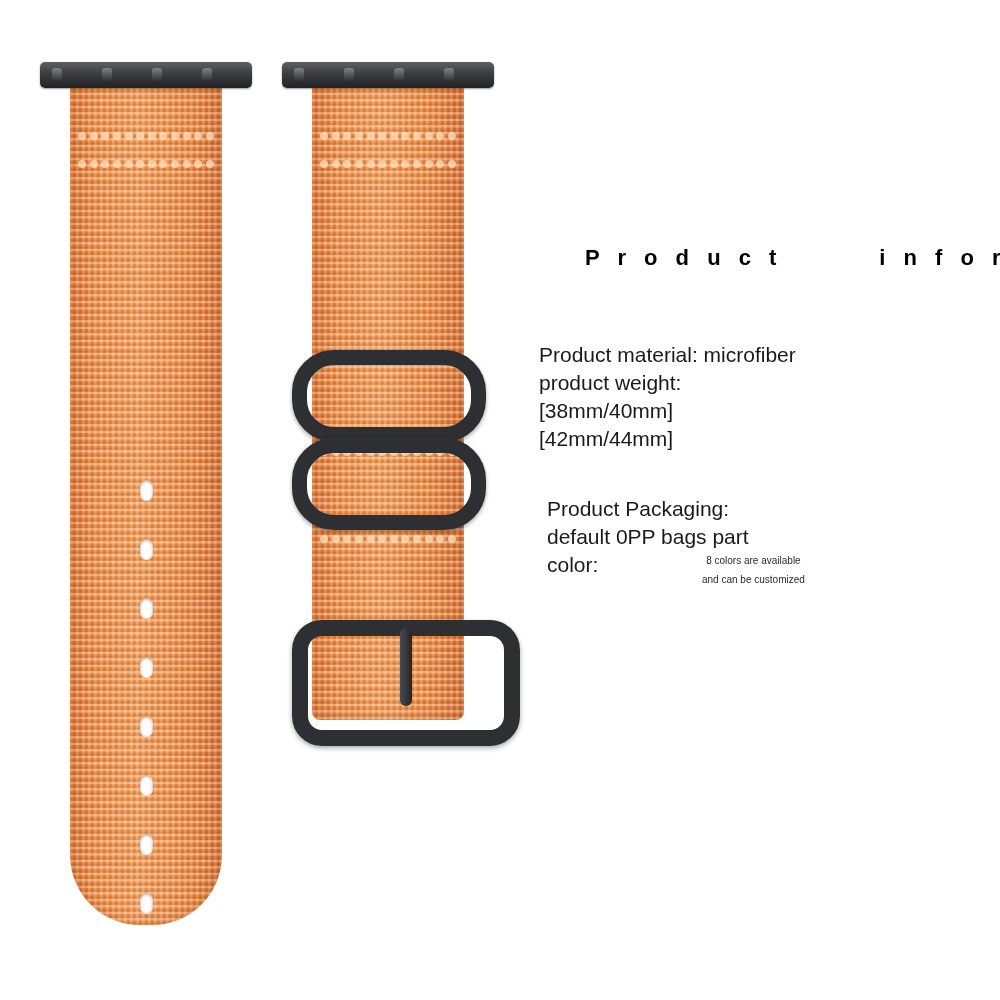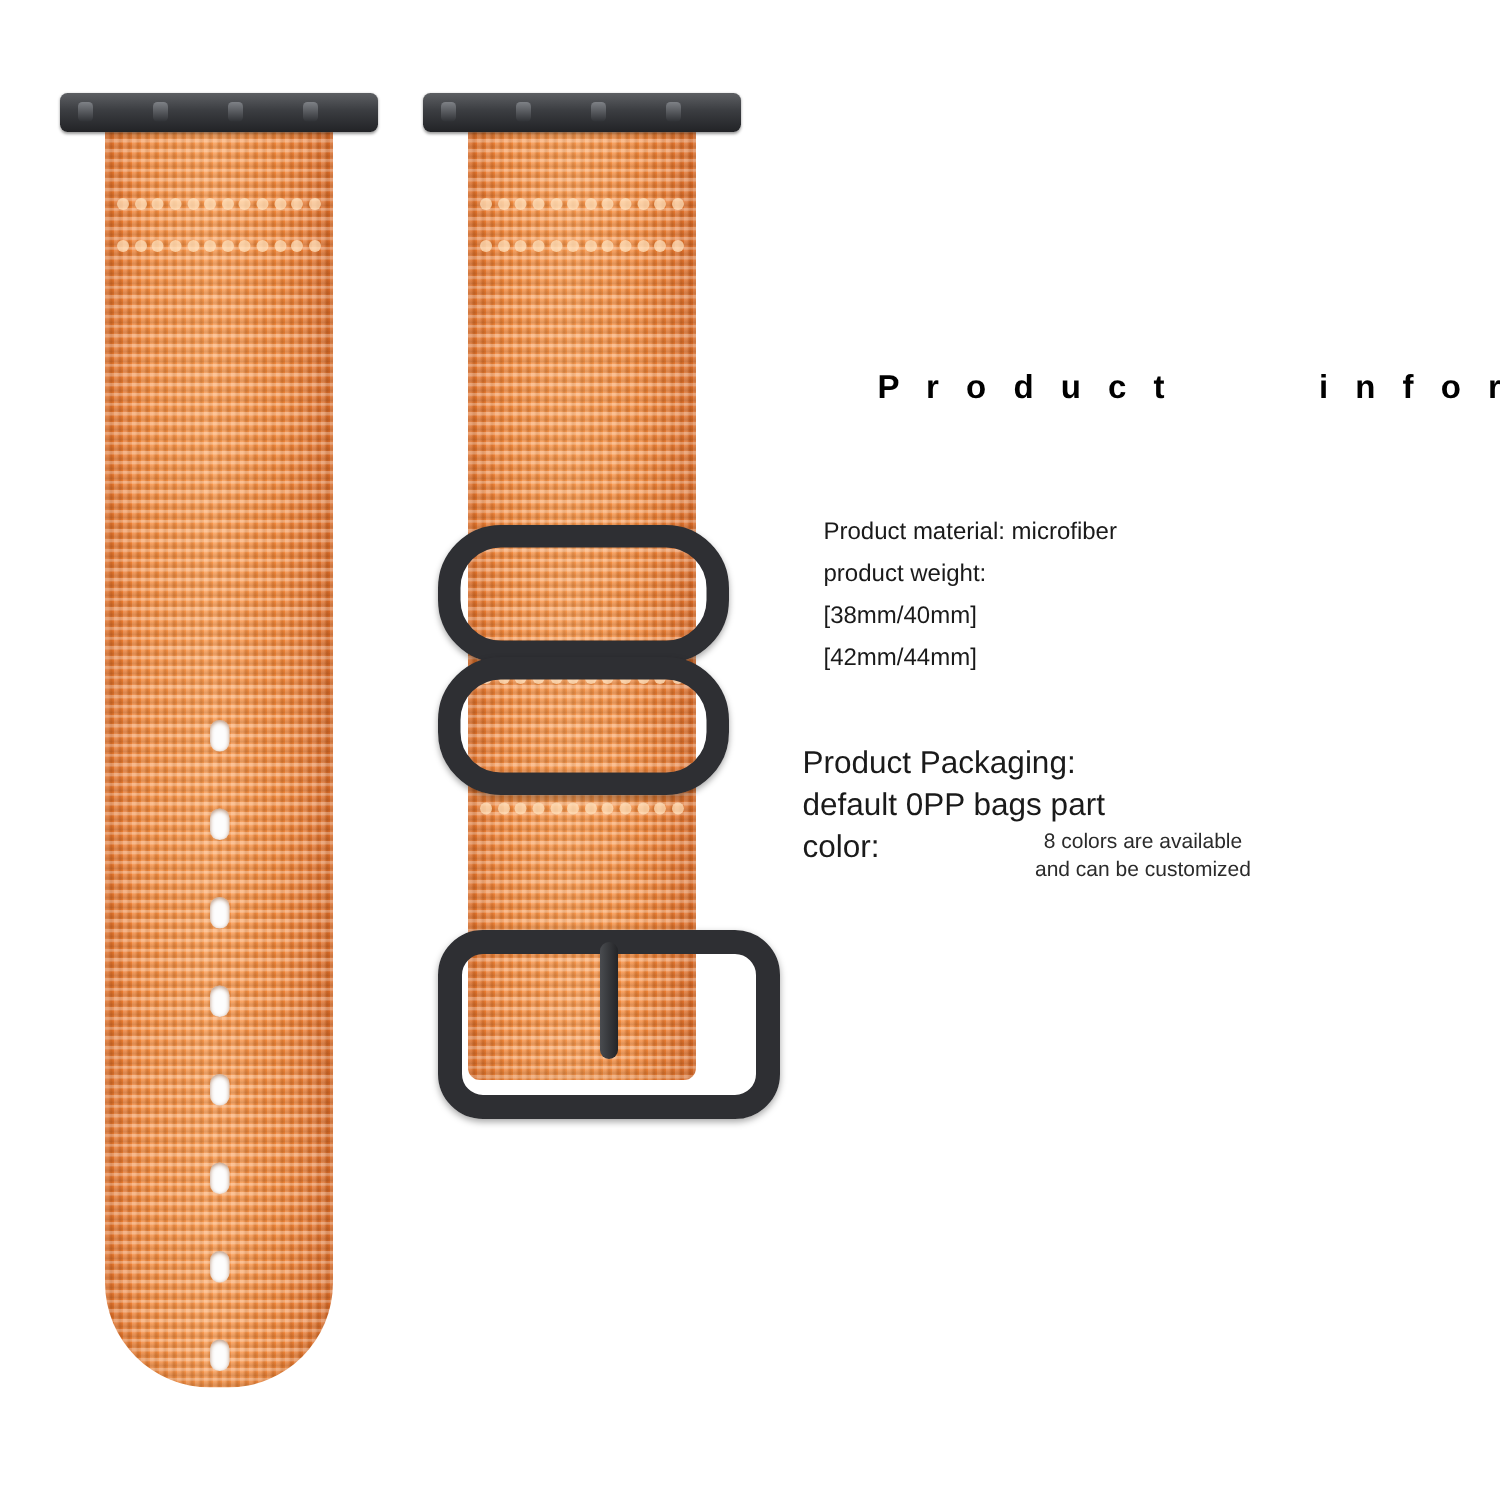--- a/index.html
+++ b/index.html
@@ -178,39 +178,39 @@
   }
 
   .line-small {
     font-size: 14.5px;
     color: #2b2b2b;
     margin: 0 0 44px 0;
     letter-spacing: 0.2px;
   }
 
   .block-large {
-    font-size: 16px;
+    font-size: 21px;
     line-height: 28px;
     color: #1a1a1a;
-    margin: 0 0 42px 14px;
+    margin: 0 0 42px 4px;
   }
 
   .block-pack {
     font-size: 21px;
     line-height: 28px;
     color: #1a1a1a;
     position: relative;
-    margin: 0;
+    margin: 12px;
   }
 
   .note {
     position: absolute;
     left: 155px;
     top: 56px;
-    font-size: 14px;
+    font-size: 10px;
     line-height: 19px;
     color: #2b2b2b;
     text-align: center;
   }
 </style>
 </head>
 <body>
 
 <div class="canvas">
 

